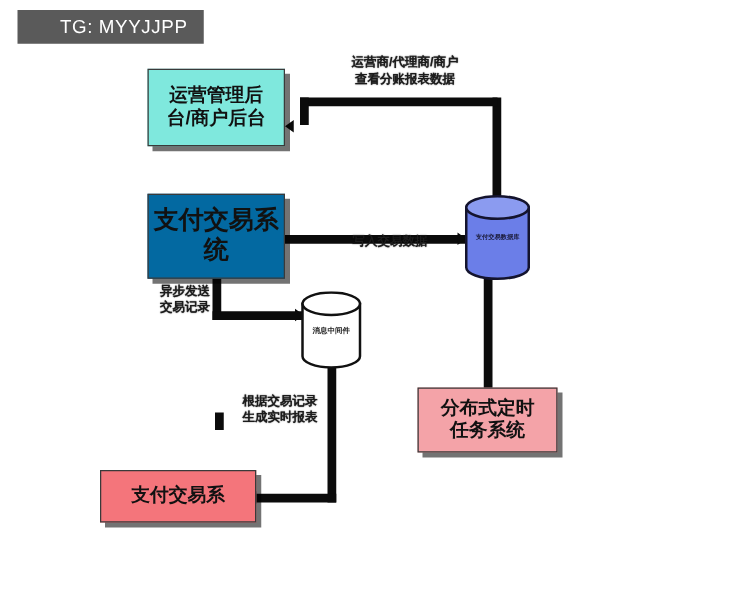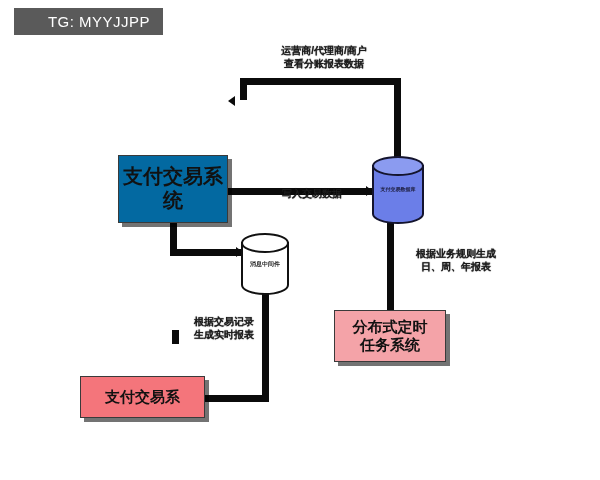--- a/index.html
+++ b/index.html
@@ -175,27 +175,31 @@
   <div class="arrow arrow-left" style="left:198px; top:393px;"></div>
 
   <div class="line" style="left:387px; top:220px; width:7px; height:94px;"></div>
   <div class="arrow arrow-up" style="left:385px; top:214px;"></div>
 
   <div class="edge-label" id="lbl-view-report">运营商/代理商/商户
 查看分账报表数据</div>
 
   <div class="edge-label" id="lbl-write-txn">写入交易数据</div>
 
+  <div class="edge-label" id="lbl-async-send">异步发送
+交易记录</div>
 
   <div class="edge-label" id="lbl-gen-realtime">根据交易记录
 生成实时报表</div>
 
-  <div class="edge-label" id="lbl-biz-rule">根据业务规则生成
-日、周、年报表</div>
-
+
+  <div class="node" id="node-admin">
+    <span class="node-label">运营管理后
+台/商户后台</span>
+  </div>
 
   <div class="node" id="node-payment">
     <span class="node-label">支付交易系
 统</span>
   </div>
 
   <div class="node" id="node-scheduler">
     <span class="node-label">分布式定时
 任务系统</span>
   </div>

